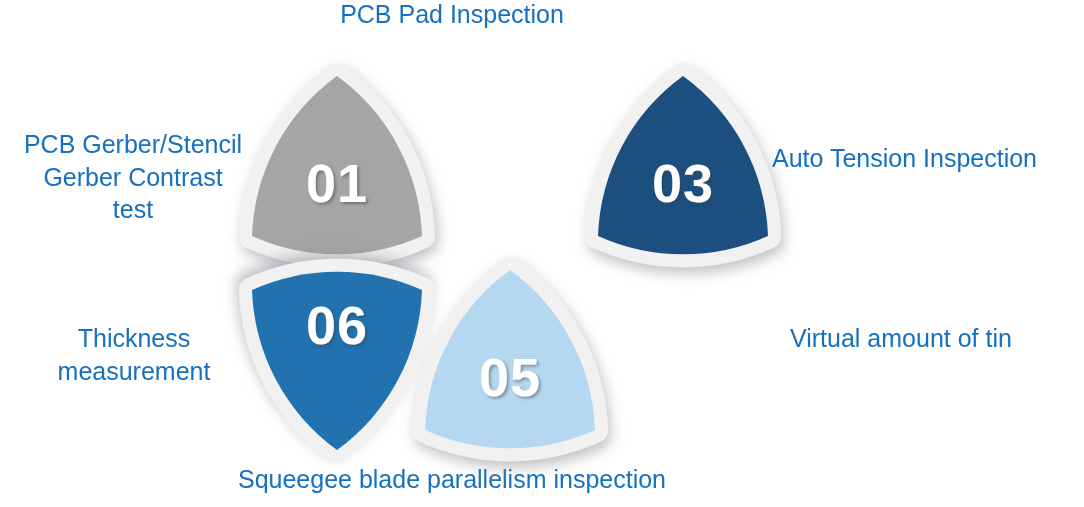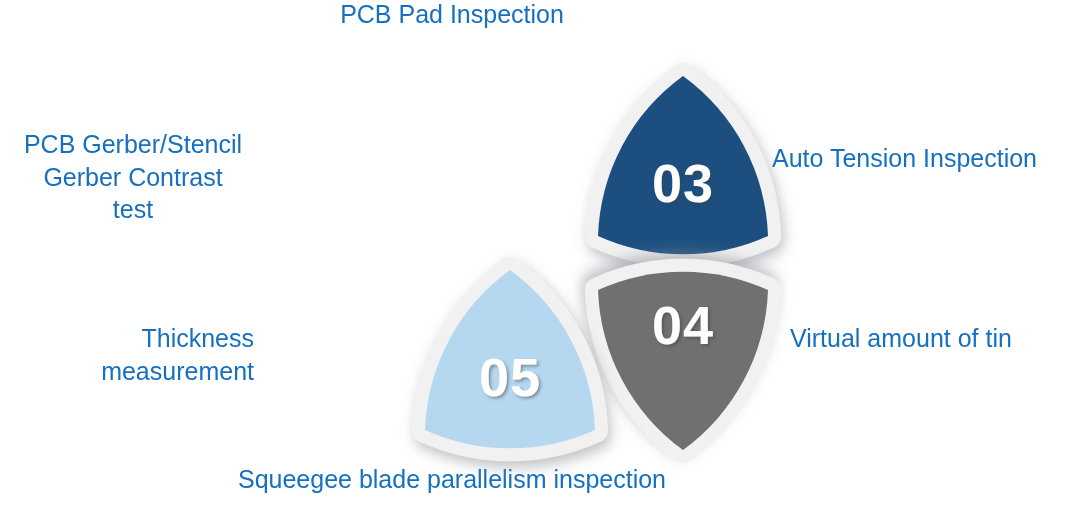--- a/index.html
+++ b/index.html
@@ -51,21 +51,21 @@
   .label-right-bottom {
     left: 790px;
     top: 322px;
     width: 294px;
     text-align: left;
   }
   .label-left-bottom {
     left: 14px;
     top: 322px;
     width: 240px;
-    text-align: right;
+    text-align: center;
   }
   .label-bottom {
     left: 0; right: 0;
     bottom: 12px;
     text-align: center;
   }
 
   
   #wheel {
     position: absolute;
@@ -124,65 +124,80 @@
       <defs>
         <filter id="petalShadow" x="-55%" y="-55%" width="210%" height="210%">
           <feDropShadow dx="3" dy="6" stdDeviation="7" flood-color="#8a8f96" flood-opacity="0.55"></feDropShadow>
         </filter>
         <filter id="numShadow" x="-60%" y="-60%" width="220%" height="220%">
           <feDropShadow dx="2" dy="2" stdDeviation="1.6" flood-color="#3b3b3b" flood-opacity="0.45"></feDropShadow>
         </filter>
       </defs>
     </svg>
 
+    <div class="petal p1">
+      <svg viewBox="0 0 246 246">
+        <g transform="rotate(0 123 123)" filter="url(#petalShadow)">
+          <path class="petal-outer" d="M 123 24
+                   A 206 206 0 0 1 208 184
+                   A 206 206 0 0 1 38 184
+                   A 206 206 0 0 1 123 24 Z" fill="#f1f1f1" stroke="#f1f1f1" stroke-width="26" stroke-linejoin="round"></path>
+          <path class="petal-fill" d="M 123 24
+                   A 206 206 0 0 1 208 184
+                   A 206 206 0 0 1 38 184
+                   A 206 206 0 0 1 123 24 Z" fill="#a5a5a5"></path>
+        </g>
+        <text class="petal-num" x="123" y="150" text-anchor="middle" filter="url(#numShadow)">01</text>
+      </svg>
+    </div>
 
 
     <div class="petal p3">
       <svg viewBox="0 0 246 246">
         <g transform="rotate(0 123 123)" filter="url(#petalShadow)">
           <path d="M 123 24
                    A 206 206 0 0 1 208 184
                    A 206 206 0 0 1 38 184
                    A 206 206 0 0 1 123 24 Z" fill="#f1f1f1" stroke="#f1f1f1" stroke-width="26" stroke-linejoin="round"></path>
           <path class="petal-fill" d="M 123 24
                    A 206 206 0 0 1 208 184
                    A 206 206 0 0 1 38 184
                    A 206 206 0 0 1 123 24 Z" fill="#1a5080"></path>
         </g>
         <text class="petal-num" x="123" y="150" text-anchor="middle" filter="url(#numShadow)">03</text>
       </svg>
     </div>
 
-    <div class="petal p4">
+
+    <div class="petal p5">
+      <svg viewBox="0 0 246 246">
+        <g transform="rotate(0 123 123)" filter="url(#petalShadow)">
+          <path d="M 123 24
+                   A 206 206 0 0 1 208 184
+                   A 206 206 0 0 1 38 184
+                   A 206 206 0 0 1 123 24 Z" fill="#f1f1f1" stroke="#f1f1f1" stroke-width="26" stroke-linejoin="round"></path>
+          <path class="petal-fill" d="M 123 24
+                   A 206 206 0 0 1 208 184
+                   A 206 206 0 0 1 38 184
+                   A 206 206 0 0 1 123 24 Z" fill="#b5d8f0"></path>
+        </g>
+        <text class="petal-num" x="123" y="150" text-anchor="middle" filter="url(#numShadow)">05</text>
+      </svg>
+    </div>
+
+    <div class="petal p6">
       <svg viewBox="0 0 246 246">
         <g transform="rotate(180 123 123)" filter="url(#petalShadow)">
           <path d="M 123 24
                    A 206 206 0 0 1 208 184
                    A 206 206 0 0 1 38 184
                    A 206 206 0 0 1 123 24 Z" fill="#f1f1f1" stroke="#f1f1f1" stroke-width="26" stroke-linejoin="round"></path>
           <path class="petal-fill" d="M 123 24
                    A 206 206 0 0 1 208 184
                    A 206 206 0 0 1 38 184
-                   A 206 206 0 0 1 123 24 Z" fill="#706f6f"></path>
-        </g>
-        <text class="petal-num" x="123" y="116" text-anchor="middle" filter="url(#numShadow)">04</text>
-      </svg>
-    </div>
-
-    <div class="petal p5">
-      <svg viewBox="0 0 246 246">
-        <g transform="rotate(0 123 123)" filter="url(#petalShadow)">
-          <path d="M 123 24
-                   A 206 206 0 0 1 208 184
-                   A 206 206 0 0 1 38 184
-                   A 206 206 0 0 1 123 24 Z" fill="#f1f1f1" stroke="#f1f1f1" stroke-width="26" stroke-linejoin="round"></path>
-          <path class="petal-fill" d="M 123 24
-                   A 206 206 0 0 1 208 184
-                   A 206 206 0 0 1 38 184
-                   A 206 206 0 0 1 123 24 Z" fill="#b5d8f0"></path>
-        </g>
-        <text class="petal-num" x="123" y="150" text-anchor="middle" filter="url(#numShadow)">05</text>
-      </svg>
-    </div>
-
+                   A 206 206 0 0 1 123 24 Z" fill="#2072b0"></path>
+        </g>
+        <text class="petal-num" x="123" y="116" text-anchor="middle" filter="url(#numShadow)">06</text>
+      </svg>
+    </div>
 
   </div>
 </div>
 
 </body></html>

